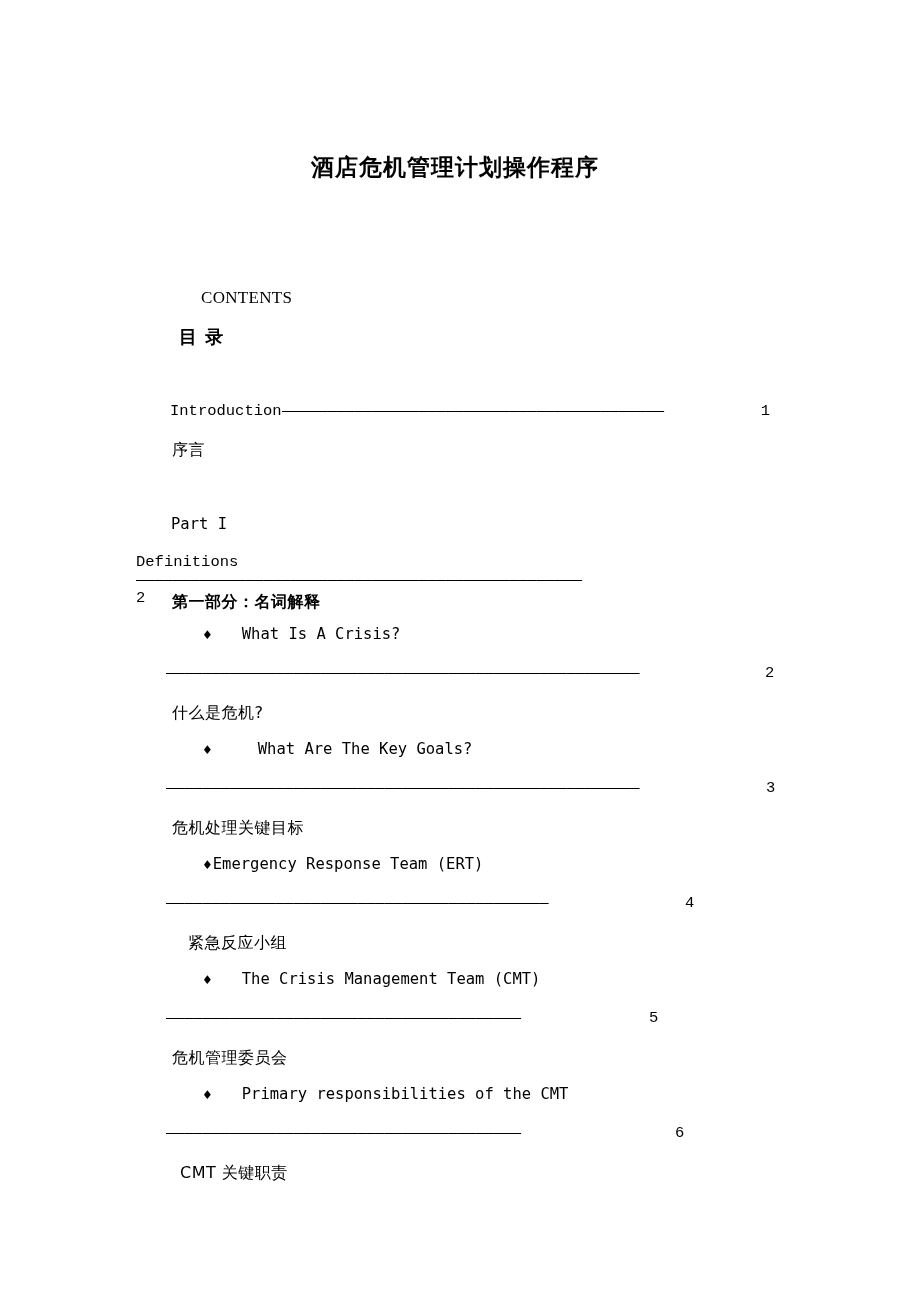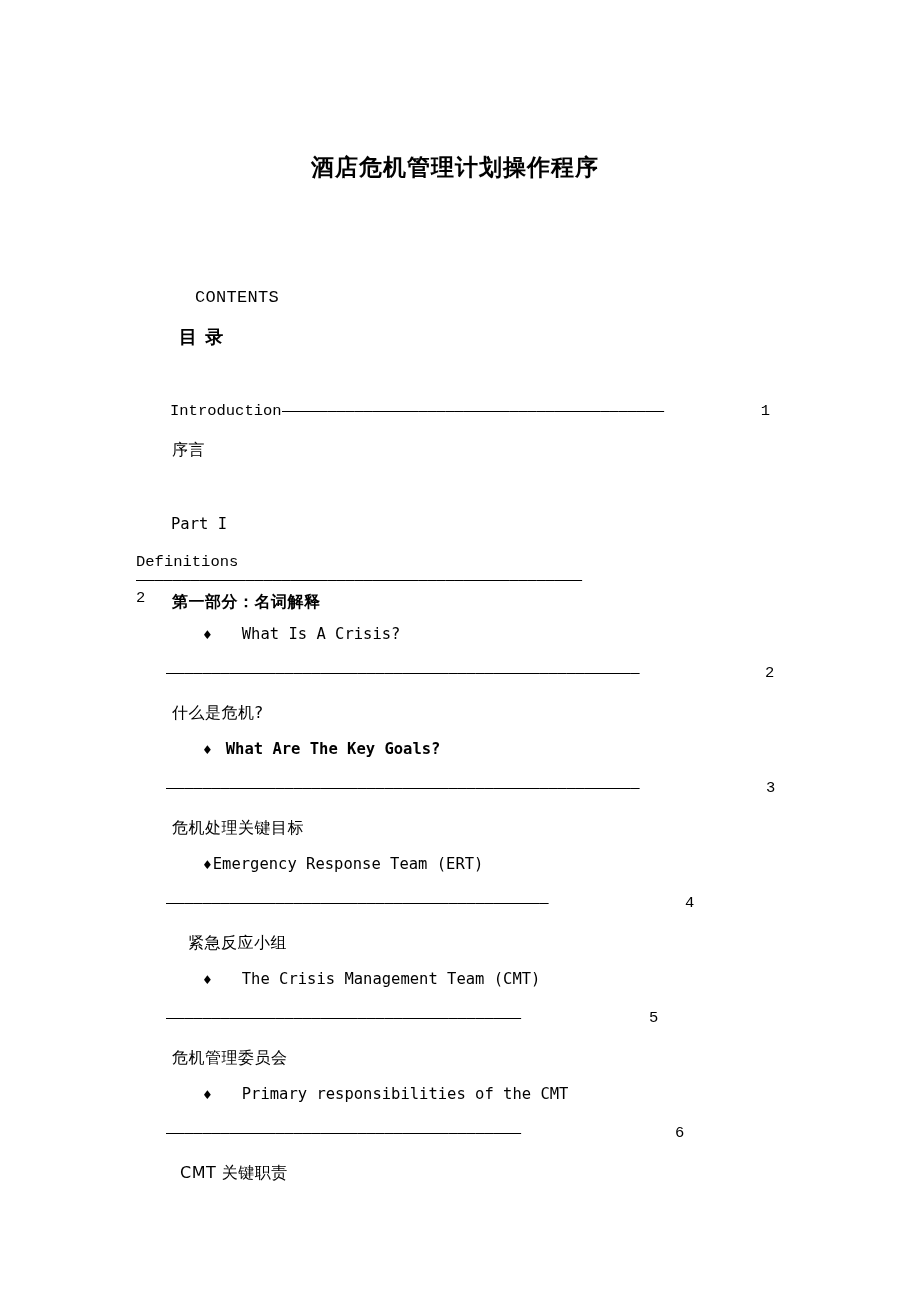--- a/index.html
+++ b/index.html
@@ -52,23 +52,23 @@
     font-family: "DejaVu Sans", "Liberation Sans", sans-serif;
     font-size: 23px;
     font-weight: bold;
     letter-spacing: 1px;
     z-index: 3;
   }
 
   
   .contents-en {
     position: absolute;
-    left: 195px;
+    left: 201px;
     top: 288px;
-    font-family: Liberation Mono, monospace;
+    font-family: Liberation Serif, serif;
     font-size: 17px;
     letter-spacing: 0.3px;
     z-index: 3;
   }
   .contents-cn {
     position: absolute;
     left: 179px;
     top: 325px;
     font-family: "DejaVu Sans", "Liberation Sans", sans-serif;
     font-size: 18px;
@@ -169,21 +169,21 @@
     <span class="bullet-mark">♦</span>
     <span class="bullet-text" style="margin-left:29px;">What Is A Crisis?</span>
   </div>
   <div class="leader-row" style="left:166px; top:664px; width:612px;">
     <span class="dashes" style="width:599px;">————————————————————————————————————————————————————</span><span class="pageno">2</span>
   </div>
   <div class="abs cn" style="left:172px; top:703px;">什么是危机?</div>
 
   <div class="bullet-item" style="left:202px; top:740px;">
     <span class="bullet-mark">♦</span>
-    <span class="bullet-text" style="margin-left:13px;font-weight:bold;">What Are The Key Goals?</span>
+    <span class="bullet-text" style="margin-left:45px;">What Are The Key Goals?</span>
   </div>
   <div class="leader-row" style="left:166px; top:779px; width:613px;">
     <span class="dashes" style="width:600px;">————————————————————————————————————————————————————</span><span class="pageno">3</span>
   </div>
   <div class="abs cn" style="left:172px; top:818px;">危机处理关键目标</div>
 
   <div class="bullet-item" style="left:202px; top:855px;">
     <span class="bullet-mark">♦</span>
     <span class="bullet-text" style="">Emergency Response Team (ERT)</span>
   </div>

